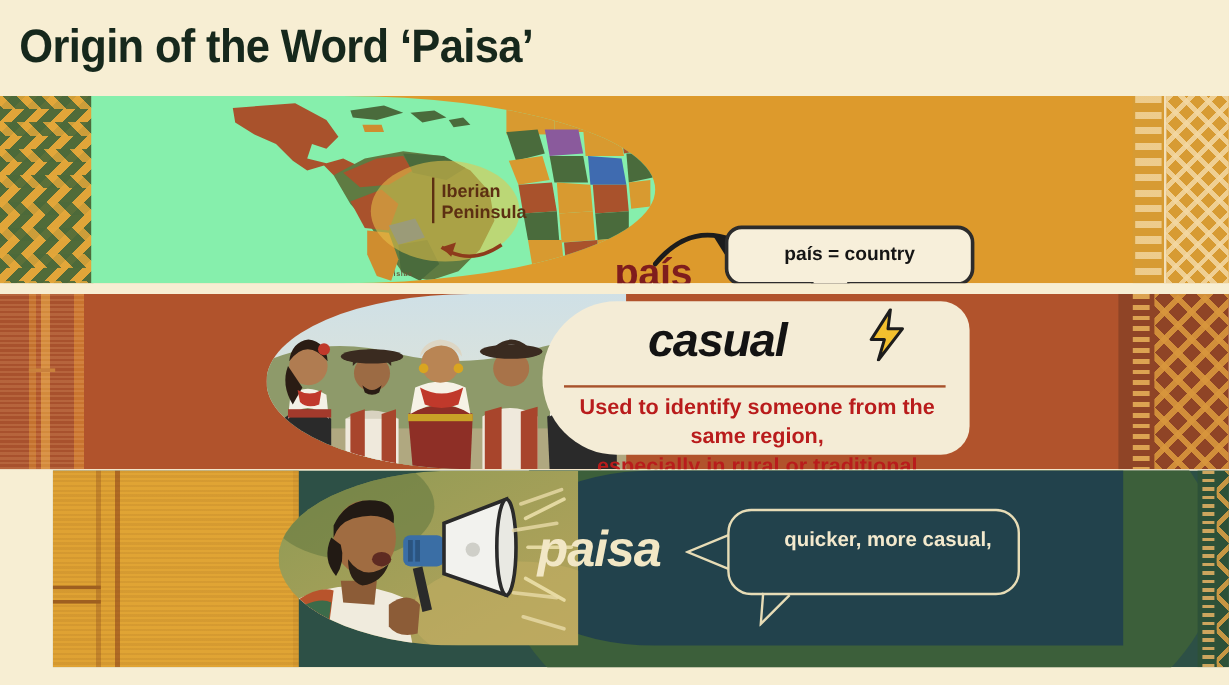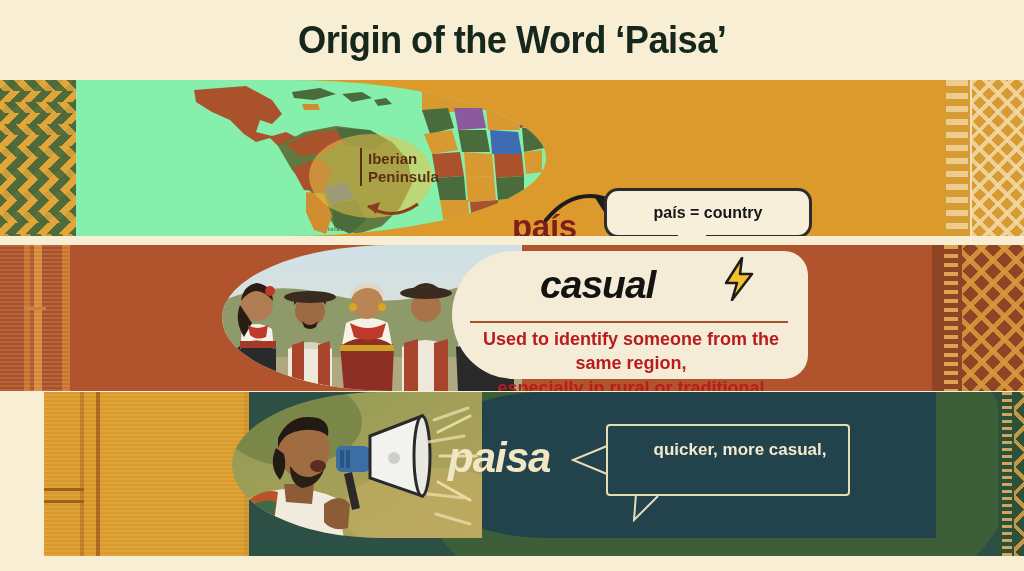--- a/index.html
+++ b/index.html
@@ -7,21 +7,21 @@
   body {
     font-family:"Liberation Sans", sans-serif;
     background:#f6ecd0;
     position:relative;
   }
   .page { position:absolute; inset:0; background:#f7eed3; }
 
   
   .title-wrap {
     position:absolute; left:0; top:0; width:1024px; height:80px;
-    display:flex; align-items:center; justify-content:center;
+    display:flex; align-items:center; 
   }
   .title {
     font-family:"Liberation Sans", sans-serif;
     font-weight:bold;
     font-size:39px;
     letter-spacing:-0.6px;
     color:#16281c;
     transform:scaleX(0.93);
     white-space:nowrap;
   }
@@ -180,21 +180,21 @@
   }
   .paisa-word {
     position:absolute; left:404px; top:42px;
     font-size:42px; font-weight:bold; font-style:italic; color:#f2e7c5;
     letter-spacing:-1px;
   }
   .rays { position:absolute; left:370px; top:10px; width:160px; height:130px; }
 
   .bubble3 {
     position:absolute; left:562px; top:32px; width:244px; height:72px;
-    border:2px solid #e7dcb6; border-radius:4px; background:transparent;
+    border:2px solid #e7dcb6; border-radius:20px; background:transparent;
     display:flex; align-items:center; justify-content:center;padding-left:24px;
   }
   .bubble3 span {
     font-size:17px; font-weight:bold; color:#f3e9cd; line-height:1.25;
     text-align:center; display:block;
   }
   .bubble3-tail-l { position:absolute; left:527px; top:52px; width:38px; height:32px; }
   .bubble3-tail-b { position:absolute; left:588px; top:100px; width:40px; height:30px; }
 
   .map-micro {

